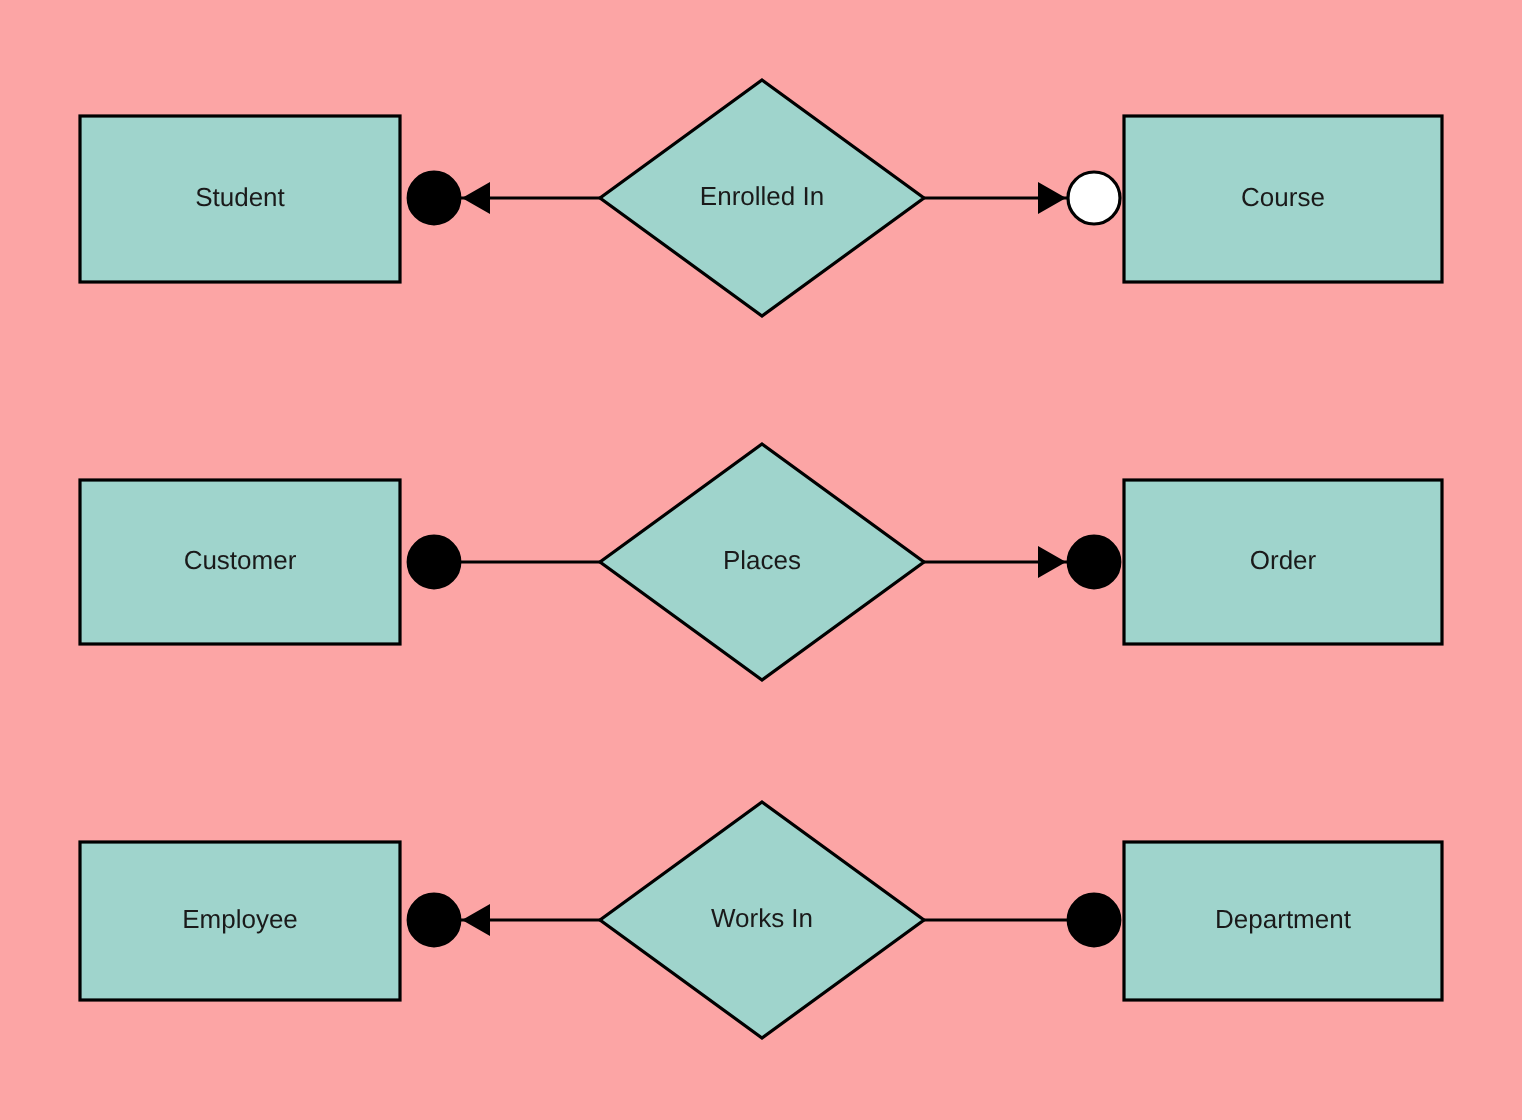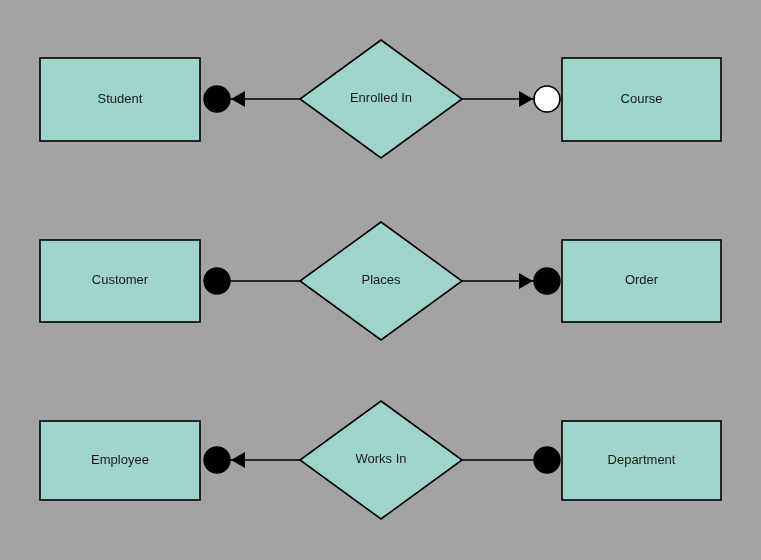--- a/index.html
+++ b/index.html
@@ -10,21 +10,21 @@
   body {
     width: 761px;
     height: 560px;
     font-family: "Liberation Sans", sans-serif;
     overflow: hidden;
   }
   #canvas {
     position: relative;
     width: 761px;
     height: 560px;
-    background: #a3a3a3;
+    background: #fca5a5;
   }
   svg.er-svg {
     display: block;
     width: 761px;
     height: 560px;
   }
   .entity-rect {
     fill: #9fd4cc;
     stroke: #000000;
     stroke-width: 1.6;

